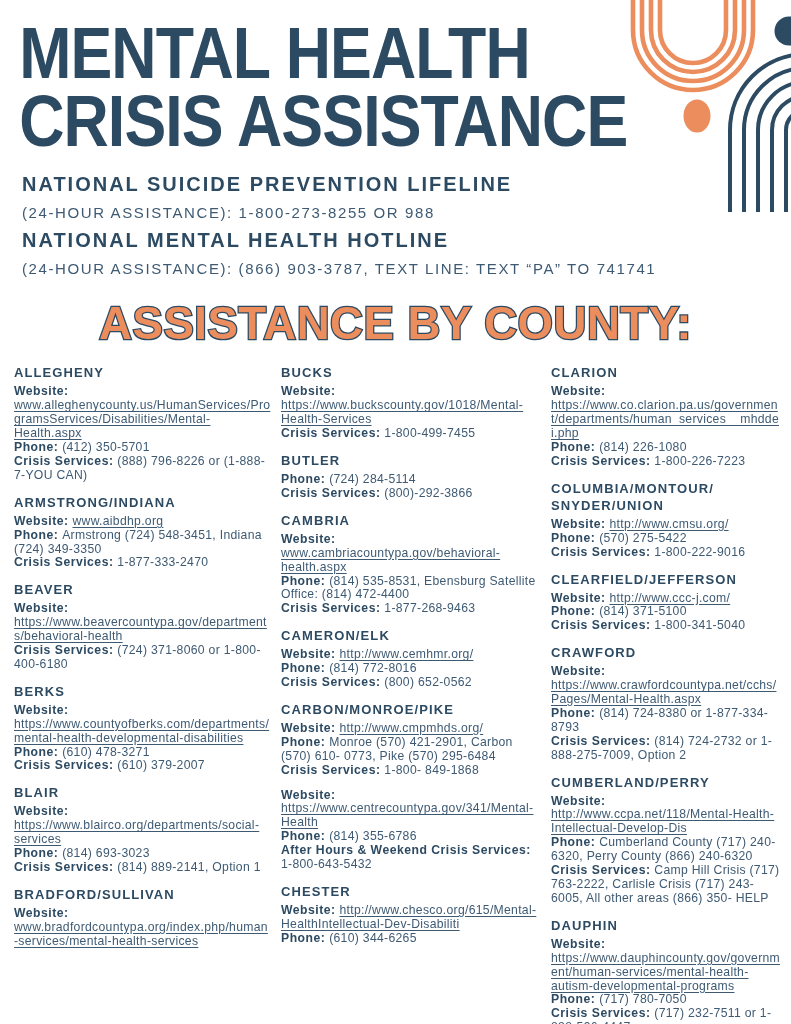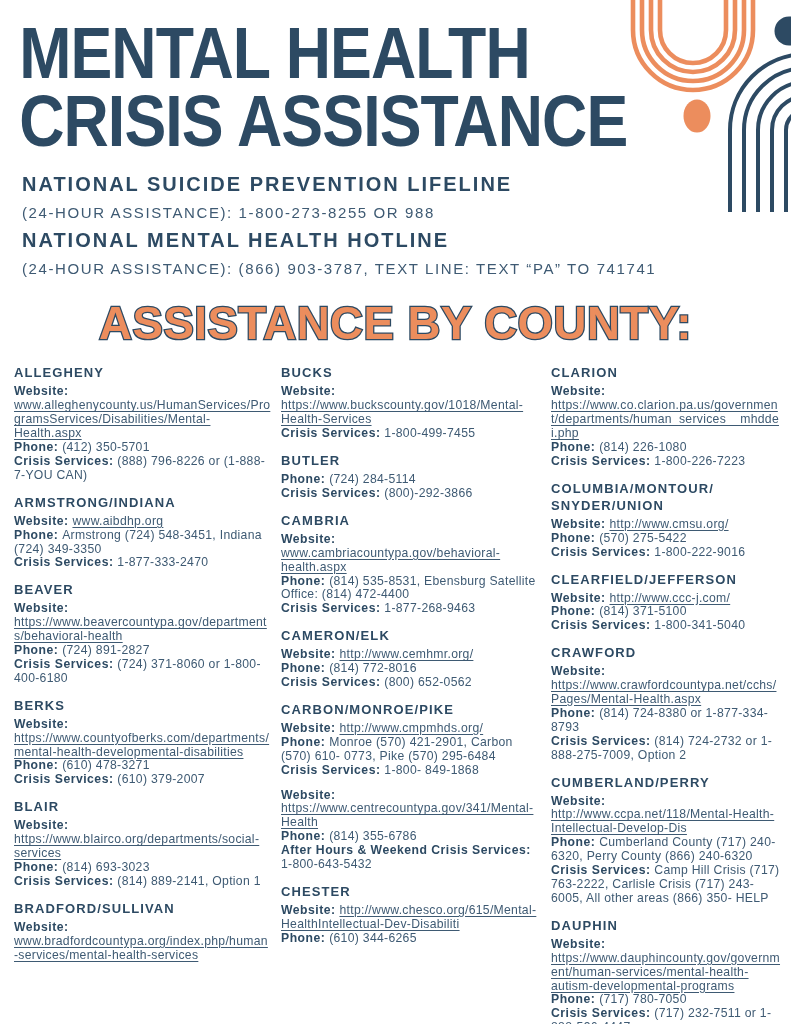--- a/index.html
+++ b/index.html
@@ -111,21 +111,20 @@
         </div>
         <div class="county">
           <h3>ARMSTRONG/INDIANA</h3>
           <p class="field"><strong>Website: </strong><a href="#">www.aibdhp.org</a></p>
           <p class="field"><strong>Phone: </strong><span>Armstrong (724) 548-3451, Indiana (724) 349-3350</span></p>
           <p class="field"><strong>Crisis Services: </strong><span>1-877-333-2470</span></p>
         </div>
         <div class="county">
           <h3>BEAVER</h3>
           <p class="field"><strong>Website: </strong><a href="#">https://www.beavercountypa.gov/departments/behavioral-health</a></p>
-          <p class="field"><strong>Phone: </strong><span>(724) 891-2827</span></p>
           <p class="field"><strong>Crisis Services: </strong><span>(724) 371-8060 or 1-800-400-6180</span></p>
         </div>
         <div class="county">
           <h3>BERKS</h3>
           <p class="field"><strong>Website: </strong><a href="#">https://www.countyofberks.com/departments/mental-health-developmental-disabilities</a></p>
           <p class="field"><strong>Phone: </strong><span>(610) 478-3271</span></p>
           <p class="field"><strong>Crisis Services: </strong><span>(610) 379-2007</span></p>
         </div>
         <div class="county">
           <h3>BLAIR</h3>

